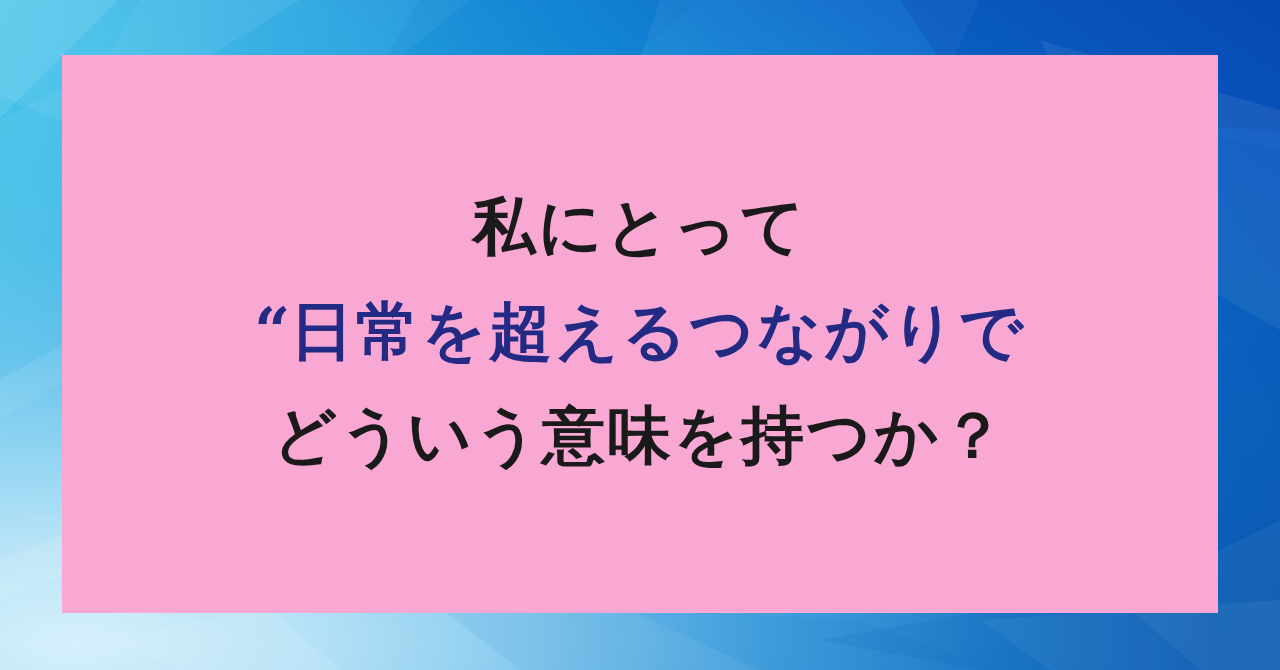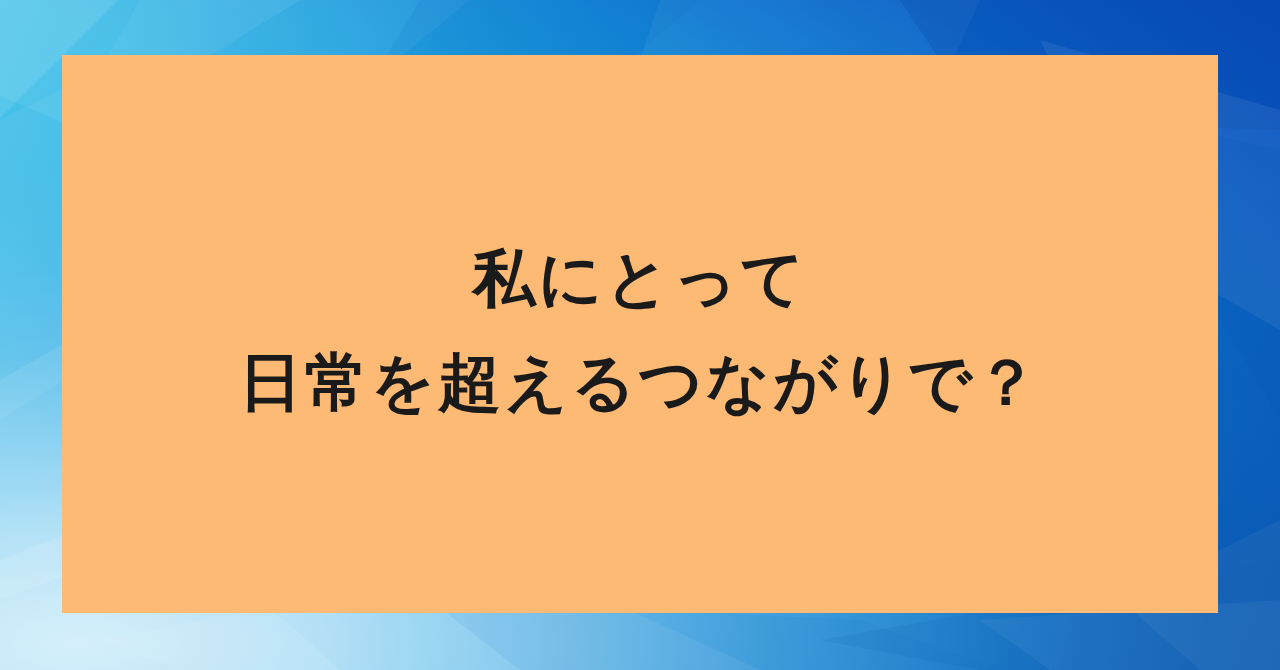--- a/index.html
+++ b/index.html
@@ -71,21 +71,21 @@
   }
   .facets svg { display: block; width: 1280px; height: 670px; }
 
   
   .card {
     position: absolute;
     left: 62px;
     top: 55px;
     width: 1156px;
     height: 558px;
-    background: #fdba74;
+    background: #f9a8d4;
     display: flex;
     flex-direction: column;
     align-items: center;
     justify-content: center;
   }
 
   .quote-block {
     width: 100%;
     text-align: center;
     padding-bottom: 6px;
@@ -144,22 +144,25 @@
     </svg>
   </div>
 
   <div class="card">
     <div class="quote-block">
 
       <span class="q-line">
         <span class="dark">私にとって</span>
       </span>
 
+      <span class="q-line">
+        <span class="navy qmark">“</span><span class="navy">日常を超えるつながりで</span>
+      </span>
 
 
       <span class="q-line">
-        <span class="dark">日常を超えるつながりで？</span>
+        <span class="dark">どういう意味を持つか？</span>
       </span>
 
     </div>
   </div>
 
 </div>
 
 </body></html>

